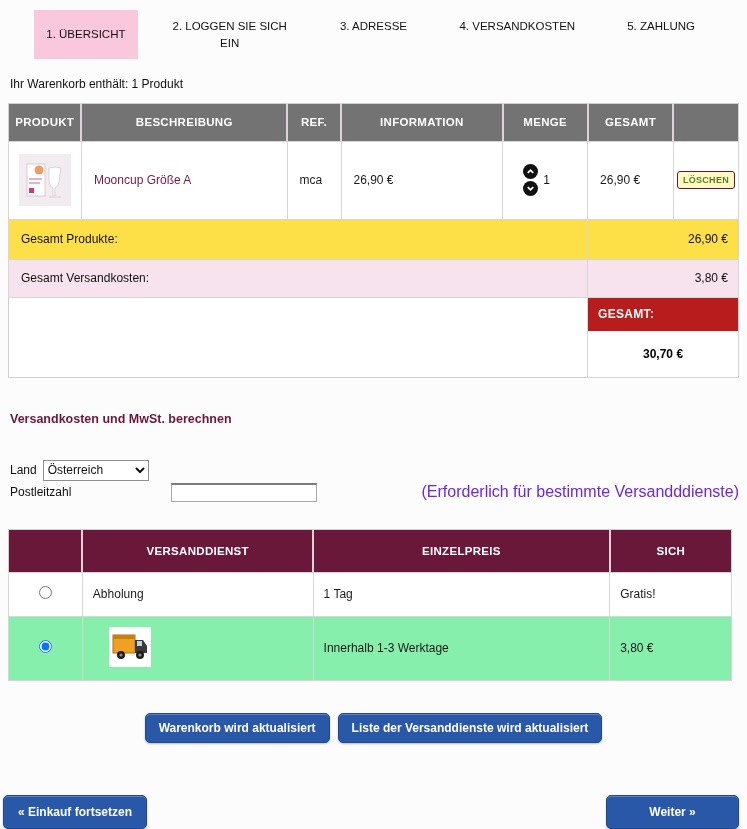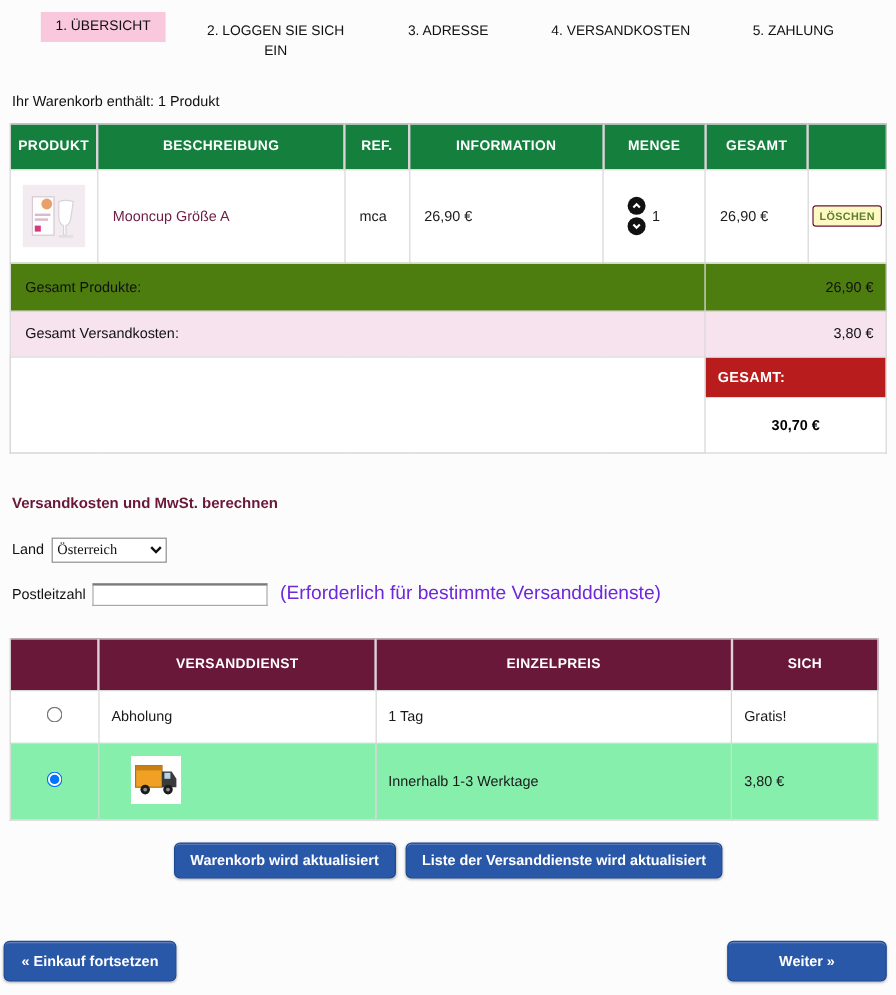--- a/index.html
+++ b/index.html
@@ -8,29 +8,29 @@
     width:747px; height:829px; overflow:hidden;
     font-family:"Liberation Sans", sans-serif;
     color:#1a1a1a; font-size:12px;
   }
   .wrap { padding:8px 8px 0 8px; }
 
   
   .steps { display:flex; margin:2px 6px 0 6px; }
   .step { width:20%; text-align:center; font-size:11.5px; color:#111; line-height:1.5; }
   .step .lbl { display:inline-block; padding:8px 10px; }
-  .step.active .lbl { background:#f9c8dc; padding:4px 12px; }
+  .step.active .lbl { background:#f9c8dc; padding:16px 12px; }
 
   .cart-summary { margin:16px 0 12px 2px; font-size:12px; color:#111; }
 
   
   table { border-collapse:collapse; }
   .cart-table { width:731px; border:1px solid #cfcfcf; }
   .cart-table th {
-    background:#15803d; color:#fff; font-weight:bold; font-size:11.5px;
+    background:#737373; color:#fff; font-weight:bold; font-size:11.5px;
     height:38px; text-align:center; border-left:2px solid #ddd2d8; letter-spacing:.3px;
   }
   .cart-table th:first-child { border-left:none; }
   .cart-table td { border:1px solid #d6d6d6; background:#fff; vertical-align:middle; }
   .product-row td { height:78px; }
   .cell-center { text-align:center; }
   .cell-pad { padding-left:12px; }
   .product-link { color:#6e1d44; text-decoration:none; }
   .prod-img-box { width:52px; height:52px; margin:0 auto; background:#f3eef2; display:block; }
 
@@ -39,38 +39,38 @@
   .qty-btn { width:15px; height:15px; border-radius:50%; background:#111; border:none;
     display:flex; align-items:center; justify-content:center; cursor:pointer; padding:0; }
 
   .delete-btn {
     background:#fef9c3; color:#5d7d2b; font-weight:bold; font-size:9px;
     border:1px solid #67163a; border-radius:3px; padding:3px 5px; letter-spacing:.3px;
     cursor:pointer; display:inline-block;
   }
 
   .totals-label td { font-size:12px; color:#111; }
-  .totals-row-0 td { background:#4d7c0f; height:40px; }
+  .totals-row-0 td { background:#fde047; height:40px; }
   .totals-row-1 td { background:#f7e3ee; height:38px; }
   .totals-value { text-align:right; padding-right:10px; }
   .grand-cell { padding:0; vertical-align:top; }
   .grand-bar { background:#b91c1c; color:#fff; font-weight:bold; font-size:12px;
     height:33px; display:flex; align-items:center; padding-left:10px; letter-spacing:.3px; }
   .grand-amount { height:46px; display:flex; align-items:center; justify-content:center;
     font-weight:bold; font-size:12px; color:#000; }
   .empty-left { background:#fff; }
 
   
   .section-title { margin:34px 0 0 2px; color:#6a1839; font-weight:bold; font-size:12.5px; }
   .form-row { margin-left:2px; display:flex; align-items:center; }
-  .row-land { margin-top:22px; }
-  .row-plz { margin-top:17px; }
+  .row-land { margin-top:34px; }
+  .row-plz { margin-top:2px;justify-content:space-between; }
   .form-row label { margin-right:6px; font-size:12px; color:#111; }
   .country-select {
-    width:96px; height:21px; font-size:12px; font-family:Liberation Serif, serif;
+    width:106px; height:21px; font-size:12px; font-family:Liberation Sans, sans-serif;
     border:1px solid #8f8f8f; background:#fff; color:#111;
   }
   .plz-input {
     width:146px; height:19px; border:1px solid #a9a9a9; border-top:2px solid #7b7b7b;
     font-size:12px; font-family:"Liberation Sans",sans-serif; background:#fff; padding:0 3px;
   }
   .plz-note { margin-left:10px; font-size:16px; color:#6d28d9; }
 
   
   .ship-table { width:724px; margin-top:27px; border:1px solid #cfcfcf; }
@@ -78,21 +78,21 @@
     background:#6a1839; color:#fff; font-weight:bold; font-size:11.5px;
     height:43px; text-align:center; border-left:2px solid #ddd2d8; letter-spacing:.3px;
   }
   .ship-table th:first-child { border-left:none; }
   .ship-table td { border:1px solid #d6d6d6; font-size:12px; vertical-align:middle; }
   .ship-row-0 td { background:#fff; height:44px; }
   .ship-row-1 td { background:#86efac; height:64px; }
   .ship-table td.pad { padding-left:10px; }
 
   
-  .update-row { display:flex; justify-content:center; gap:8px; margin-top:18px; }
+  .update-row { display:flex; justify-content:center; gap:8px; margin-top:32px; }
   .blue-btn {
     background:#2a58a9; color:#fff; font-weight:bold; font-size:12px;
     border:1px solid #1d4a92; border-radius:5px; padding:7px 13px; cursor:pointer;
     font-family:"Liberation Sans",sans-serif;
     box-shadow:0 1px 2px rgba(0,0,0,.25), inset 0 1px 0 rgba(255,255,255,.25);
   }
   .footer-row { display:flex; justify-content:space-between; align-items:center;
     margin:52px 0 0 0; padding:0 0 0 0; }
   .footer-row .blue-btn { padding:9px 14px; }
   .next-btn { width:133px; }

